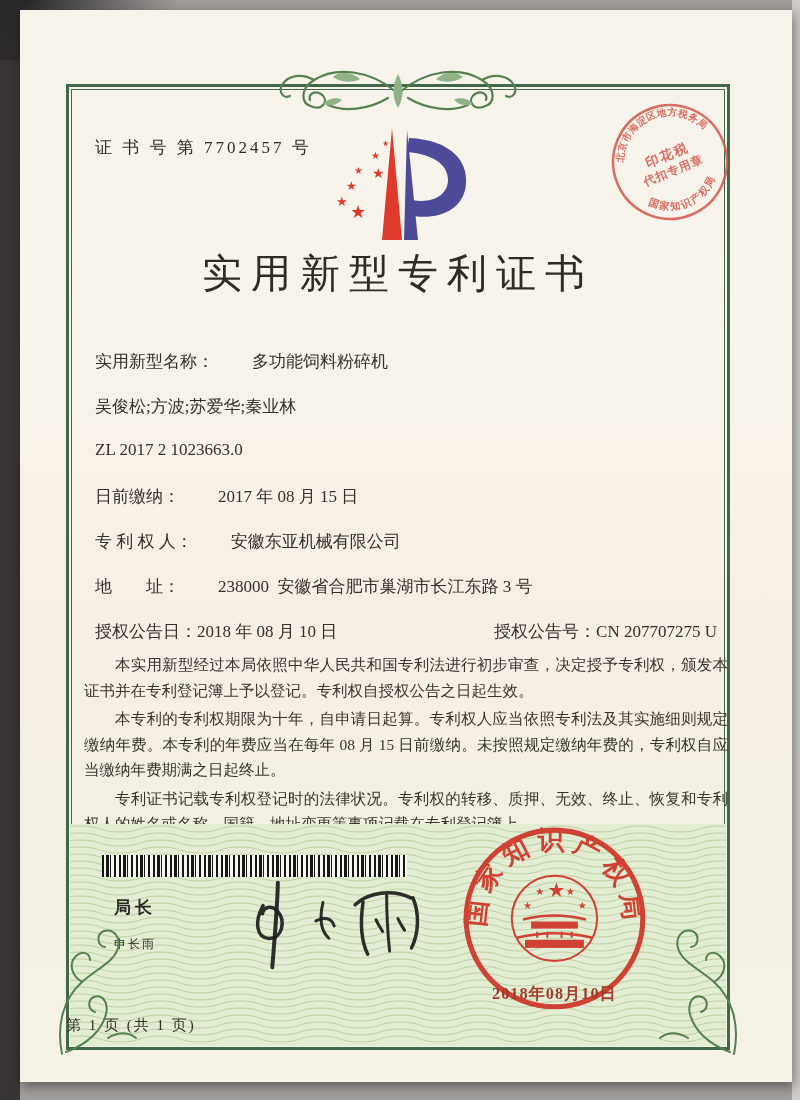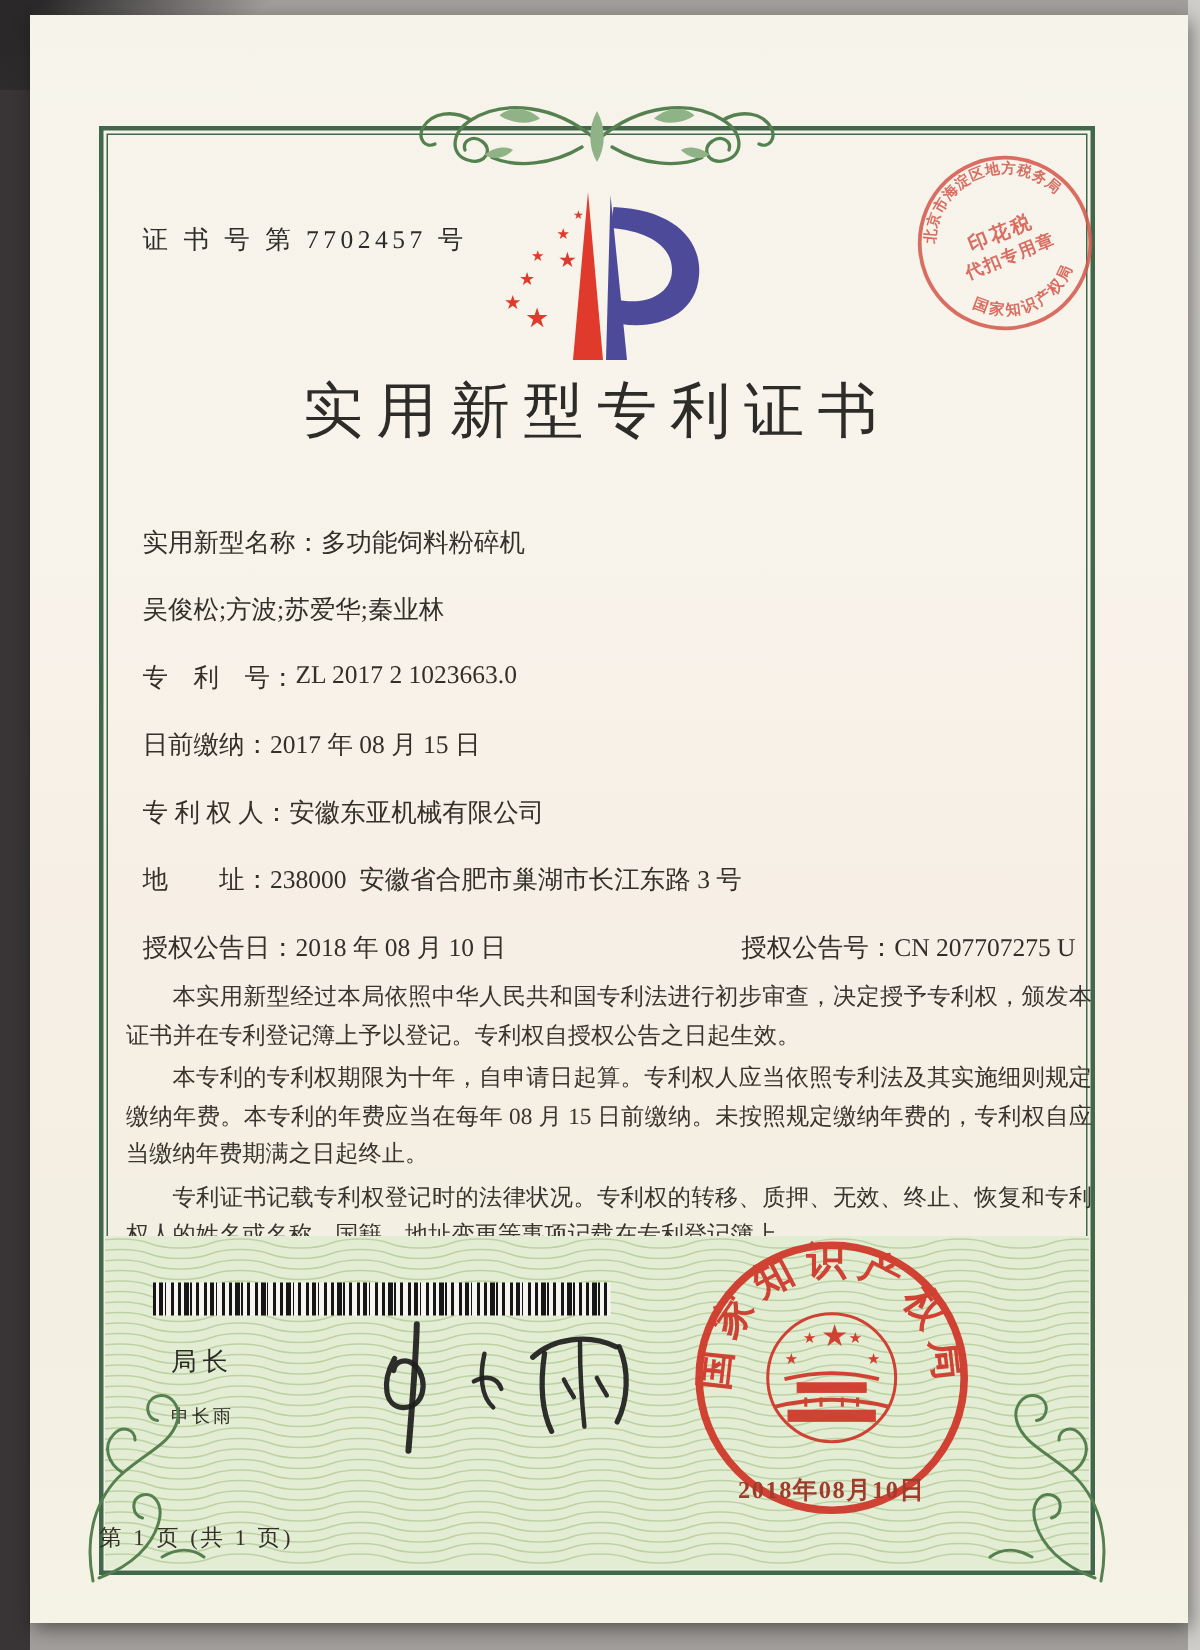--- a/index.html
+++ b/index.html
@@ -30,53 +30,53 @@
   .frame{
     position:absolute;left:46px;top:74px;width:664px;height:966px;
     border:3px solid var(--frame-green);
   }
   .frame-inner{position:absolute;inset:2px;border:1px solid var(--frame-green);}
   .flourish{position:absolute;left:218px;top:48px;width:320px;height:64px;}
   .orn path{stroke:var(--orn-green);stroke-width:2.2;fill:none;stroke-linecap:round;}
   .orn path.leaf{fill:#8fb286;stroke:none;}
   .leaf-c{fill:#8fb286;stroke:none;}
   .cert-no{
-    position:absolute;left:75px;top:138px;font-size:17px;letter-spacing:3px;color:var(--text-ink);
+    position:absolute;left:75px;top:126px;font-size:17px;letter-spacing:3px;color:var(--text-ink);
   }
   .logo{position:absolute;left:300px;top:112px;width:160px;height:126px;}
   .logo .star{fill:var(--logo-red);font-family:"DejaVu Sans",sans-serif;}
   .tax-stamp{position:absolute;left:584px;top:86px;width:132px;height:132px;opacity:.85;}
   .tax-stamp .ring{stroke:var(--stamp-red);stroke-width:2.5;fill:none;}
   .tax-stamp text{fill:var(--stamp-red);font-weight:bold;}
   .doc-title{
     position:absolute;left:46px;top:236px;width:664px;text-align:center;
     font-size:40px;font-weight:normal;letter-spacing:9px;color:var(--text-ink);
   }
   .fields{position:absolute;left:75px;top:340px;width:640px;color:#333029;}
-  .field-row{height:45px;font-size:17px;display:flex;}
+  .field-row{height:45px;font-size:17px;display:flex;gap:38px;}
   .field-row .lbl{white-space:pre;}
   .field-row .val{white-space:pre;}
   .grant-row{display:flex;justify-content:space-between;padding-right:18px;}
   .paras{position:absolute;left:64px;top:642px;width:644px;color:#38342e;}
   .paras p{font-size:15.5px;line-height:25.5px;text-indent:2em;margin-bottom:3px;text-align:justify;}
   .green-zone{
     position:absolute;left:50px;top:814px;width:656px;height:222px;
     background:#e3edd3;overflow:hidden;
   }
   .green-zone svg{position:absolute;left:0;top:0;}
   .green-zone path{stroke:#bdd2a4;stroke-width:1;fill:none;}
   .barcode{
     position:absolute;left:82px;top:845px;width:305px;height:22px;
     background:repeating-linear-gradient(90deg,
       #161616 0 2px,#f6f5ef 2px 4px,
       #161616 4px 7px,#f6f5ef 7px 8px,
       #161616 8px 9px,#f6f5ef 9px 12px,
       #161616 12px 14px,#f6f5ef 14px 17px);
   }
-  .signer-title{position:absolute;left:94px;top:886px;font-size:17px;letter-spacing:4px;color:#2c2a26;}
+  .signer-title{position:absolute;left:94px;top:886px;font-size:17px;letter-spacing:4px;color:#2c2a26;font-weight:bold;}
   .signer-name{position:absolute;left:94px;top:926px;font-size:12px;letter-spacing:2px;color:#2c2a26;}
   .signature{position:absolute;left:198px;top:862px;width:230px;height:100px;transform:rotate(-3deg);}
   .signature path{stroke:#1d1d1d;fill:none;stroke-linecap:round;stroke-linejoin:round;opacity:.92;}
   .seal{position:absolute;left:438px;top:812px;width:198px;height:198px;opacity:.95;}
   .seal .ring{stroke:var(--seal-red);stroke-width:5;fill:none;}
   .seal .wreath{stroke:var(--seal-red);stroke-width:2;fill:none;}
   .seal text{fill:var(--seal-red);font-weight:bold;}
   .seal .emblem path{stroke:var(--seal-red);fill:none;}
   .seal .emblem rect{fill:var(--seal-red);}
   .seal .star{fill:var(--seal-red);font-family:"DejaVu Sans",sans-serif;}
@@ -150,21 +150,20 @@
 
   <div class="fields">
     <div class="field-row">
       <span class="lbl">实用新型名称：</span>
       <span class="val">多功能饲料粉碎机</span>
     </div>
     <div class="field-row">
       <span class="val">吴俊松;方波;苏爱华;秦业林</span>
     </div>
     <div class="field-row">
-      <span class="lbl">专　利　号：</span>
       <span class="val">ZL 2017 2 1023663.0</span>
     </div>
     <div class="field-row">
       <span class="lbl">日前缴纳：</span>
       <span class="val">2017 年 08 月 15 日</span>
     </div>
     <div class="field-row">
       <span class="lbl">专 利 权 人：</span>
       <span class="val">安徽东亚机械有限公司</span>
     </div>

